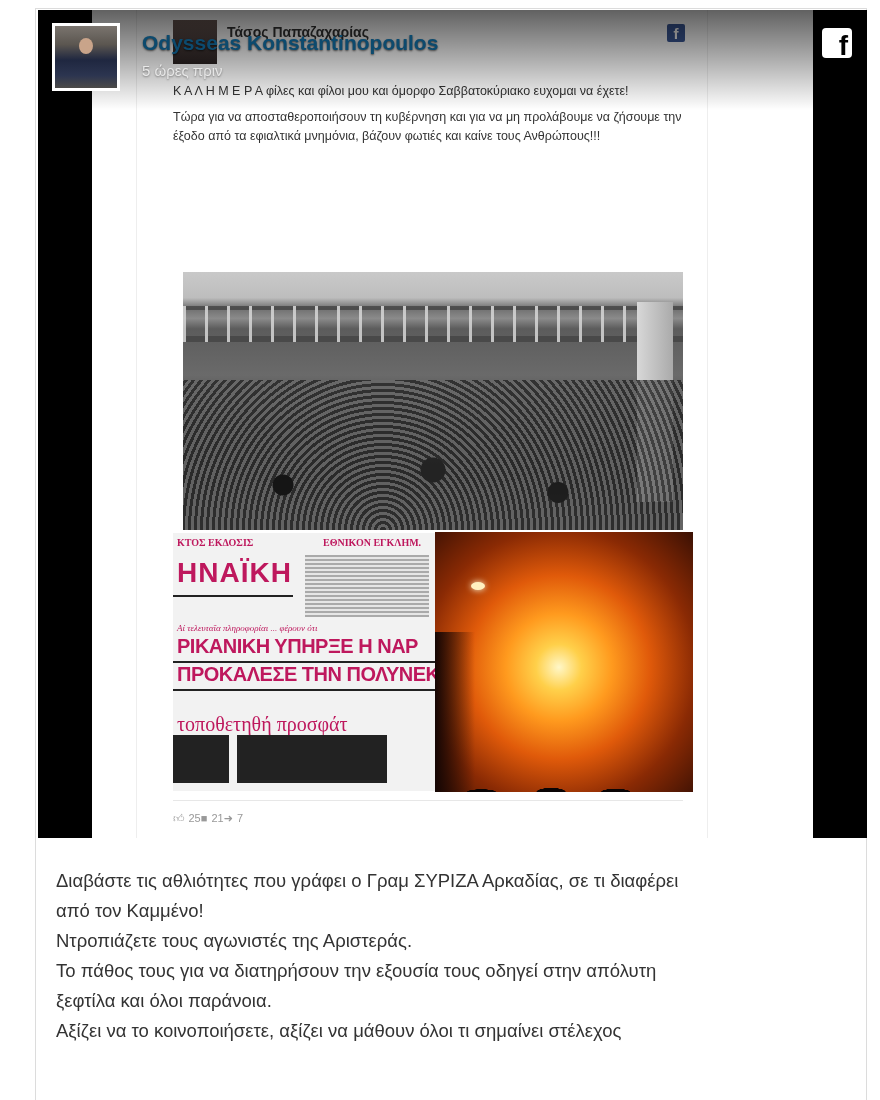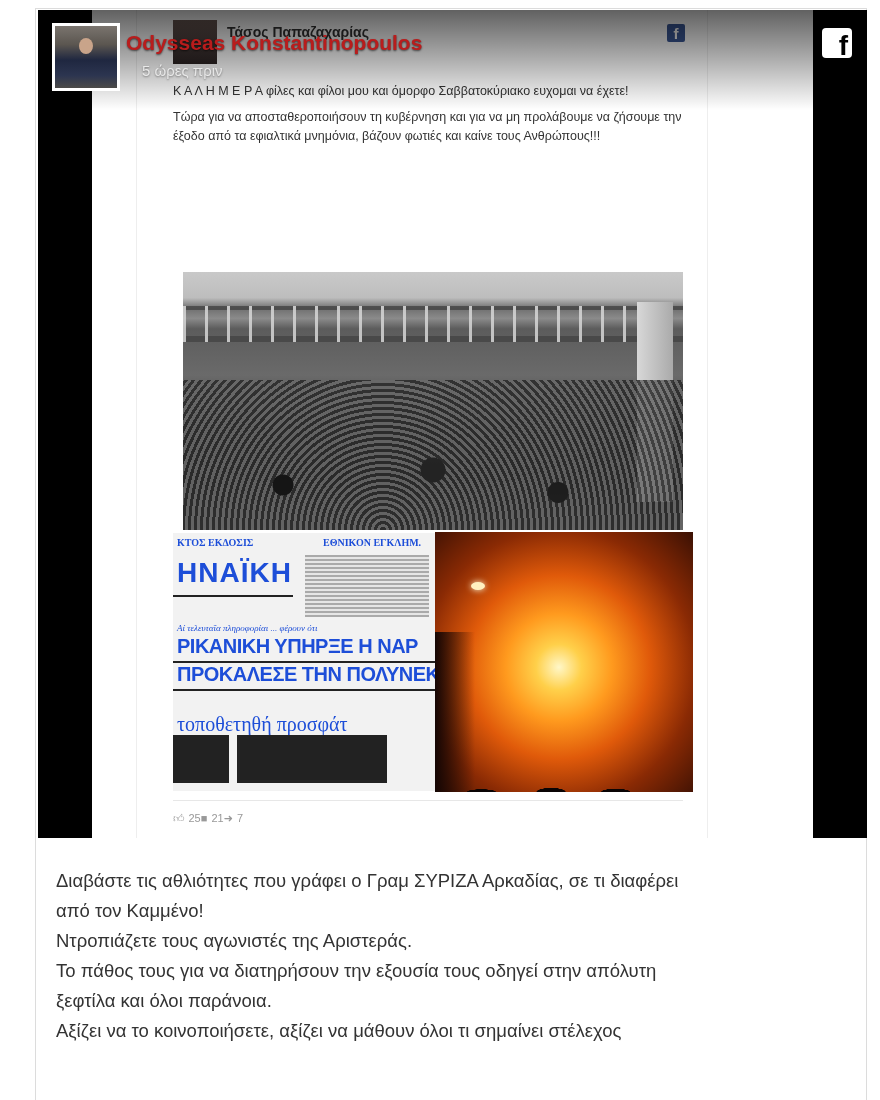--- a/index.html
+++ b/index.html
@@ -58,21 +58,21 @@
   .crowd {
     position: absolute; left: 0; bottom: 0; width: 100%; height: 150px;
     background: radial-gradient(circle at 20% 70%, #111 0 10px, transparent 11px),
                 radial-gradient(circle at 50% 60%, #222 0 12px, transparent 13px),
                 radial-gradient(circle at 75% 75%, #1a1a1a 0 10px, transparent 11px),
                 repeating-radial-gradient(circle at 40% 100%, #2a2a2a 0 3px, #6a6a6a 3px 6px);
     opacity: 0.85;
   }
   .newspaper {
     position: absolute; left: 36px; top: 523px; width: 262px; height: 258px;
-    background: #f2f2f2; overflow: hidden; color: #1d4ed8;
+    background: #f2f2f2; overflow: hidden; color: #be185d;
   }
   .np-line { position: absolute; left: 4px; white-space: nowrap; font-family: "Liberation Serif", serif; }
   .np-small { font-size: 10px; font-weight: bold; }
   .np-title { font-size: 28px; font-weight: bold; letter-spacing: 1px; font-family: "Liberation Sans", sans-serif; }
   .np-head { font-size: 20px; font-weight: bold; letter-spacing: -0.5px; font-family: "Liberation Sans", sans-serif; }
   .np-sub { font-size: 20px; font-family: "Liberation Serif", serif; }
   .np-box { position: absolute; left: 132px; top: 22px; width: 124px; height: 62px; background: repeating-linear-gradient(180deg, #aaa 0 2px, #e6e6e6 2px 4px); }
   .np-rule { position: absolute; left: 0; width: 100%; height: 2px; background: #222; }
   .np-photo { position: absolute; top: 202px; height: 48px; background: #222; }
   .photo-fire {
@@ -99,21 +99,21 @@
     position: absolute; left: 38px; top: 10px; width: 829px; height: 100px;
     background: linear-gradient(180deg, rgba(0,0,0,0.62) 0%, rgba(0,0,0,0.35) 45%, rgba(0,0,0,0) 100%);
   }
   .page-avatar {
     position: absolute; left: 52px; top: 23px; width: 68px; height: 68px;
     border: 3px solid #fff; box-sizing: border-box;
     background: linear-gradient(180deg, #7a746e 0%, #5b5650 30%, #1f2740 55%, #2c3550 80%, #4b4a48 100%);
   }
   .page-avatar .face { position: absolute; left: 24px; top: 12px; width: 14px; height: 16px; border-radius: 50%; background: #c9a48a; }
   .page-name {
-    position: absolute; left: 126px; top: 31px; font-size: 21px; font-weight: bold; color: #b91c1c;
+    position: absolute; left: 142px; top: 31px; font-size: 21px; font-weight: bold; color: #0c4a6e;
     text-shadow: 0 1px 2px rgba(0,0,0,0.6);
   }
   .page-time {
     position: absolute; left: 142px; top: 62px; font-size: 15px; color: rgba(255,255,255,0.75);
     text-shadow: 0 1px 2px rgba(0,0,0,0.4);
   }
   .fb-logo {
     position: absolute; left: 822px; top: 28px; width: 30px; height: 30px; background: #fff; border-radius: 4px;
     color: #000; font-weight: bold; font-size: 28px; line-height: 36px; text-align: right; padding-right: 4px;
     box-sizing: border-box; overflow: hidden;

